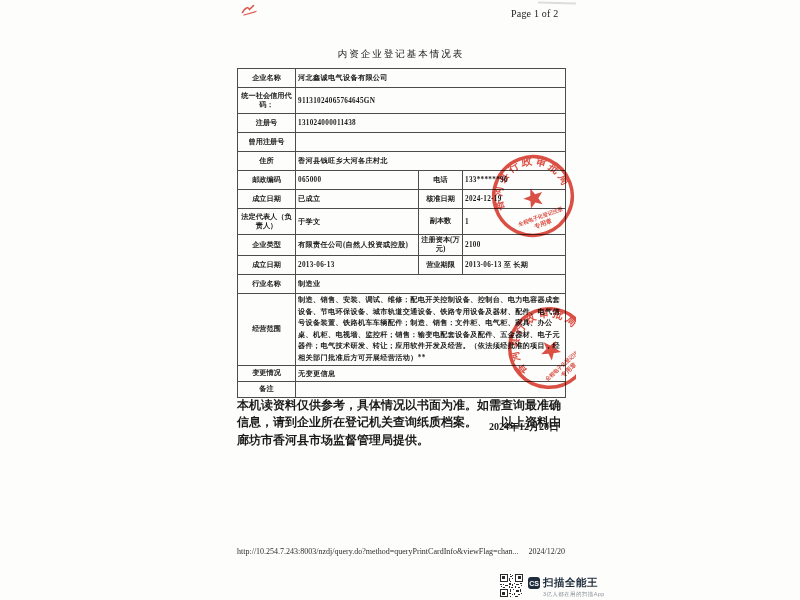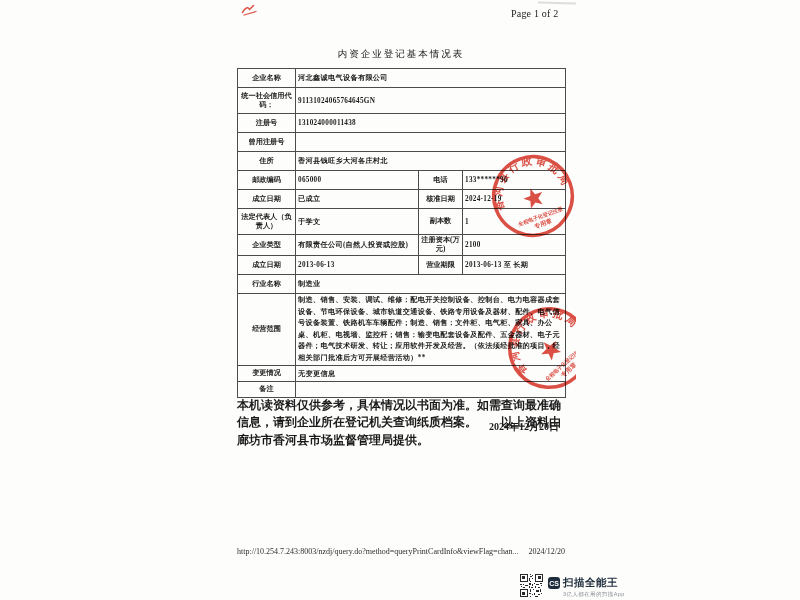--- a/index.html
+++ b/index.html
@@ -55,21 +55,21 @@
   .stamp-a{left:485px;top:148px;transform:rotate(-20deg);}
   .stamp-b{left:501px;top:300px;transform:rotate(-42deg);}
   .url-line{
     position:absolute;left:237px;top:547px;width:328px;
     display:flex;justify-content:space-between;align-items:center;
     font-size:8px;color:#2e2e2e;
   }
   .url-line .url{white-space:nowrap;overflow:hidden;}
   .url-line .pdate{white-space:nowrap;margin-left:8px;}
   .brand{
-    position:absolute;left:520px;top:574px;
+    position:absolute;left:500px;top:574px;
     display:flex;align-items:flex-start;gap:5px;
     font-family:"Liberation Sans","DejaVu Sans",sans-serif;
   }
   .qr{width:23px;height:23px;display:block;}
   .brand-right{display:flex;flex-direction:column;gap:1px;padding-top:2px;}
   .brand-row{display:flex;align-items:center;gap:3px;}
   .brand-logo{
     width:12px;height:12px;border-radius:3px;background:#1e2c3c;color:#ffffff;
     font-size:7px;font-weight:700;display:flex;align-items:center;justify-content:center;
   }

